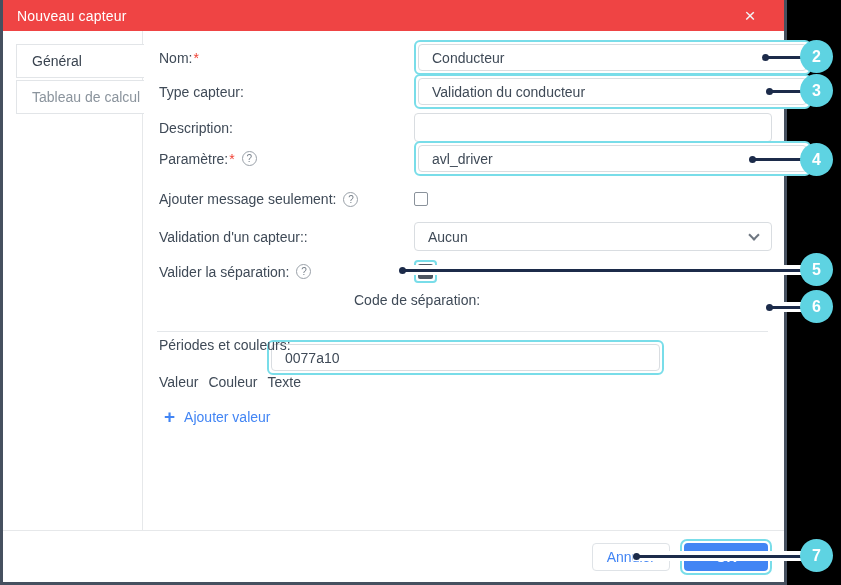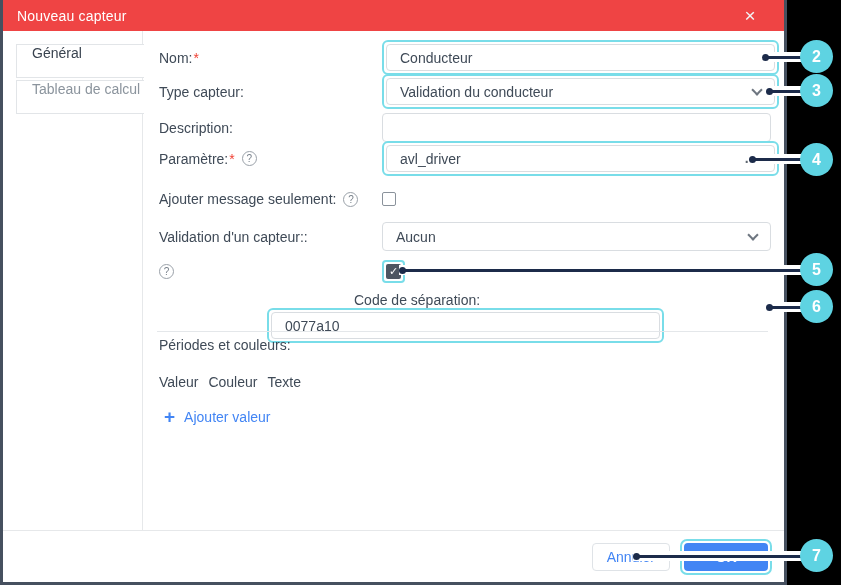--- a/index.html
+++ b/index.html
@@ -37,29 +37,29 @@
   .body-row { flex:1 1 auto; display:flex; min-height:0; }
 
   
   .tabs {
     width:140px; flex:0 0 auto; position:relative;
     border-right:1px solid #e6e8ea; background:#fff;
   }
   .tab {
     position:absolute; left:13px; width:128px; height:34px;
     background:#fff; border:1px solid #e2e5e8; border-right:none;
-    display:flex; align-items:flex-start; padding-left:15px;
+    display:flex; align-items:center; padding-left:15px;
     font-size:14px; cursor:pointer; z-index:2;
   }
   .tab.active { top:13px; color:#39434f; }
   .tab.inactive { top:49px; color:#8b949d; }
 
   
   .form { position:relative; flex:1 1 auto; background:#fff; }
-  .row { position:absolute; left:16px; right:12px; display:flex; align-items:center; }
+  .row { position:absolute; left:16px; right:12px; display:flex; align-items:center;gap:32px; }
   .row-label {
     width:223px; flex:0 0 auto; display:flex; align-items:center; gap:7px;
     font-size:14px; color:#3f4a57;
   }
   .req { color:#f04134; margin-left:1px; }
   .help {
     width:15px; height:15px; border:1px solid #9aa1a9; border-radius:50%;
     font-size:10px; color:#767f89; display:flex; align-items:center; justify-content:center;
     flex:0 0 auto;
   }
@@ -220,20 +220,21 @@
           <span>Validation d'un capteur::</span>
         </div>
         <div class="field plain">
           <span>Aucun</span>
           <span class="chevron"></span>
         </div>
       </div>
 
       <div class="row" style="top:229px; height:23px;">
         <div class="row-label">
+          <span>Valider la séparation:</span>
           <span class="help">?</span>
         </div>
         <div class="hl" style="border-radius:4px;">
           <div class="checkbox-checked">
             <span>✓</span>
           </div>
         </div>
       </div>
 
       <div class="row" style="top:261px; height:31px;flex-direction:column;">

